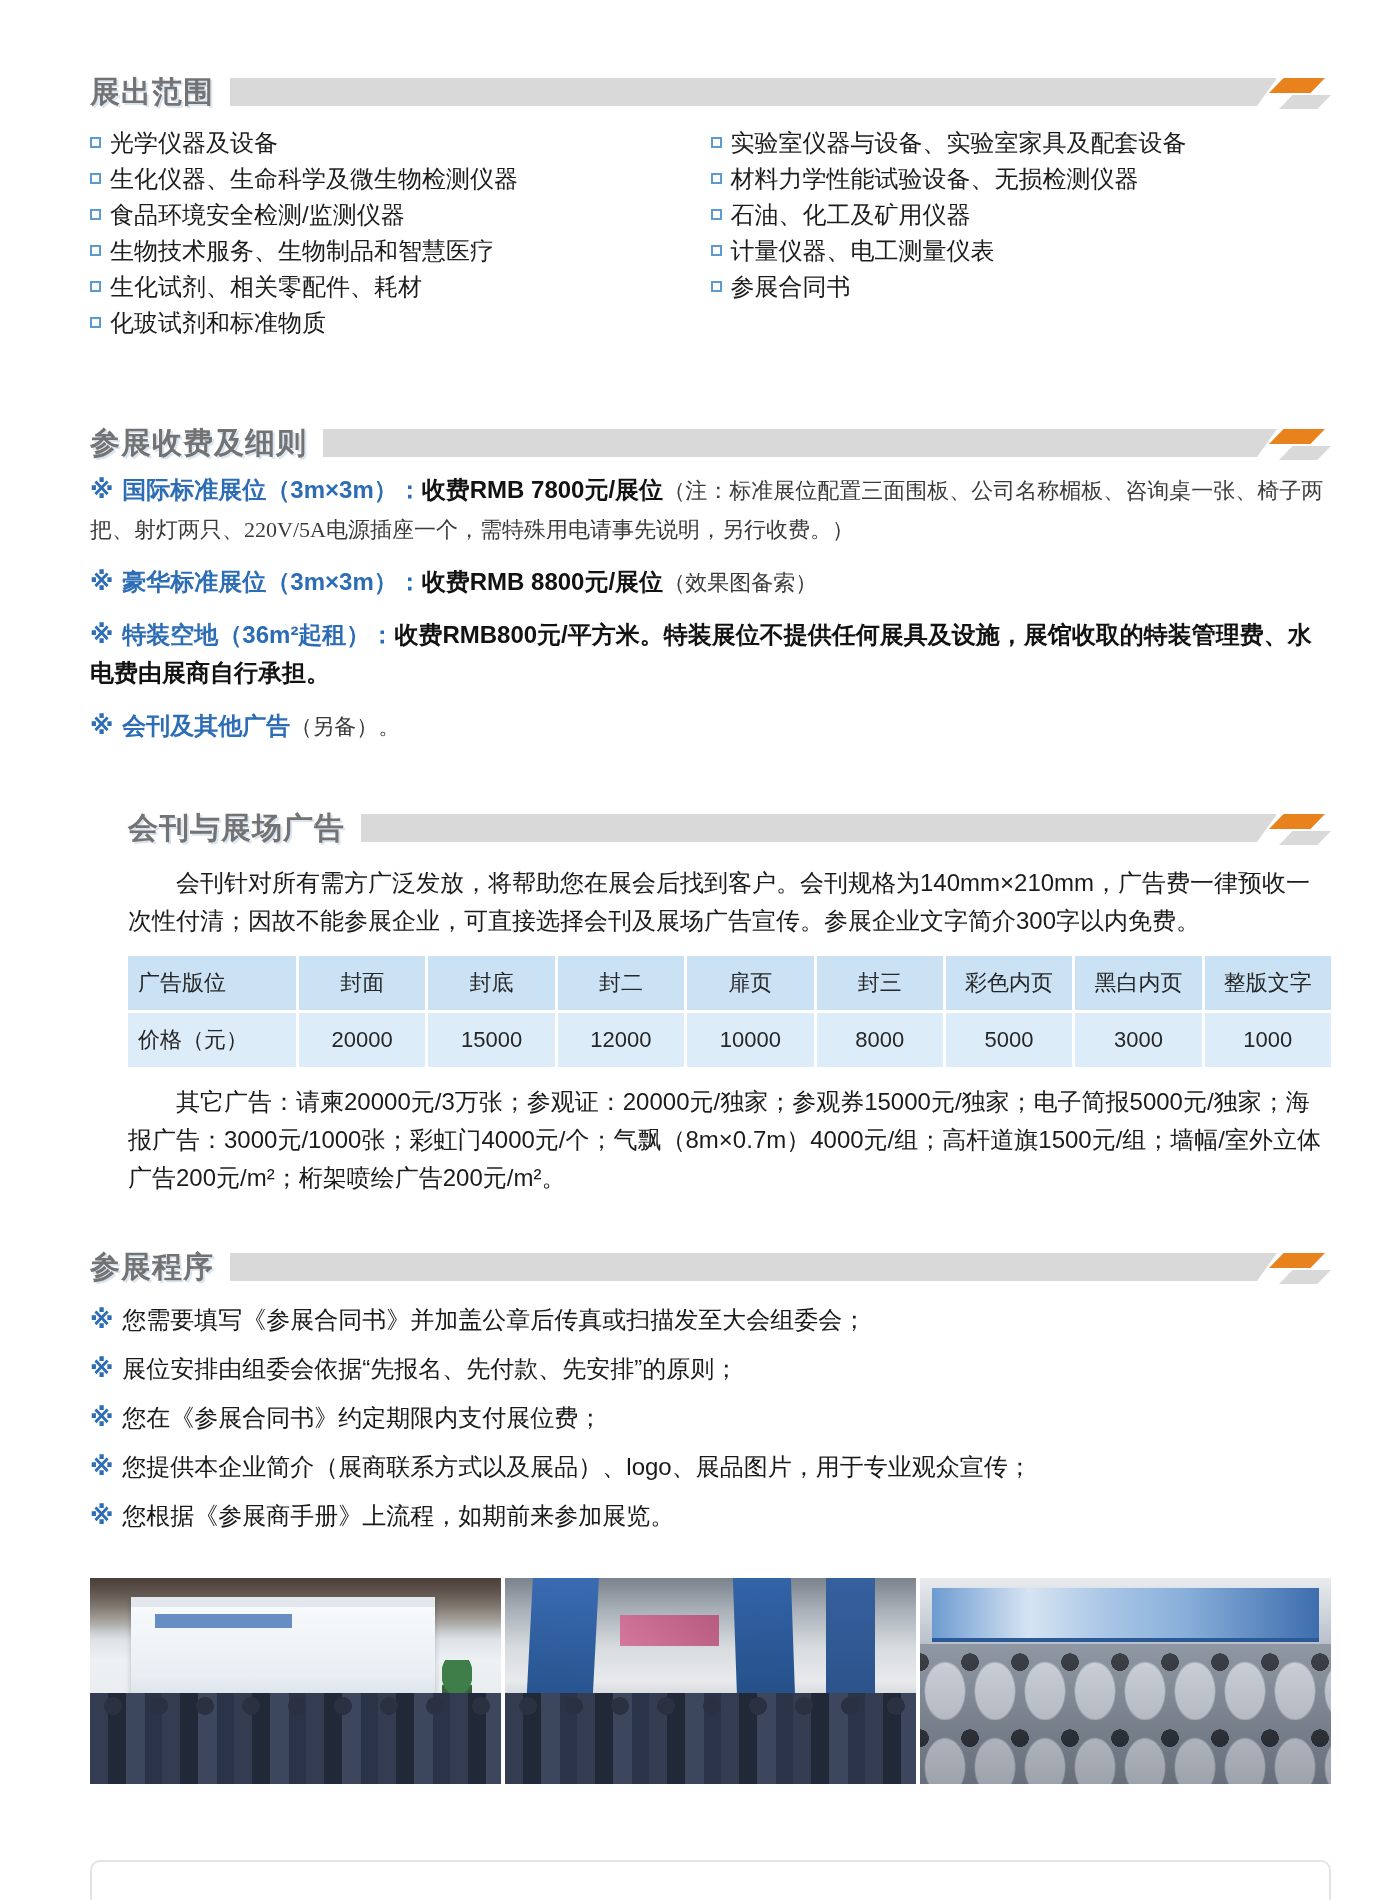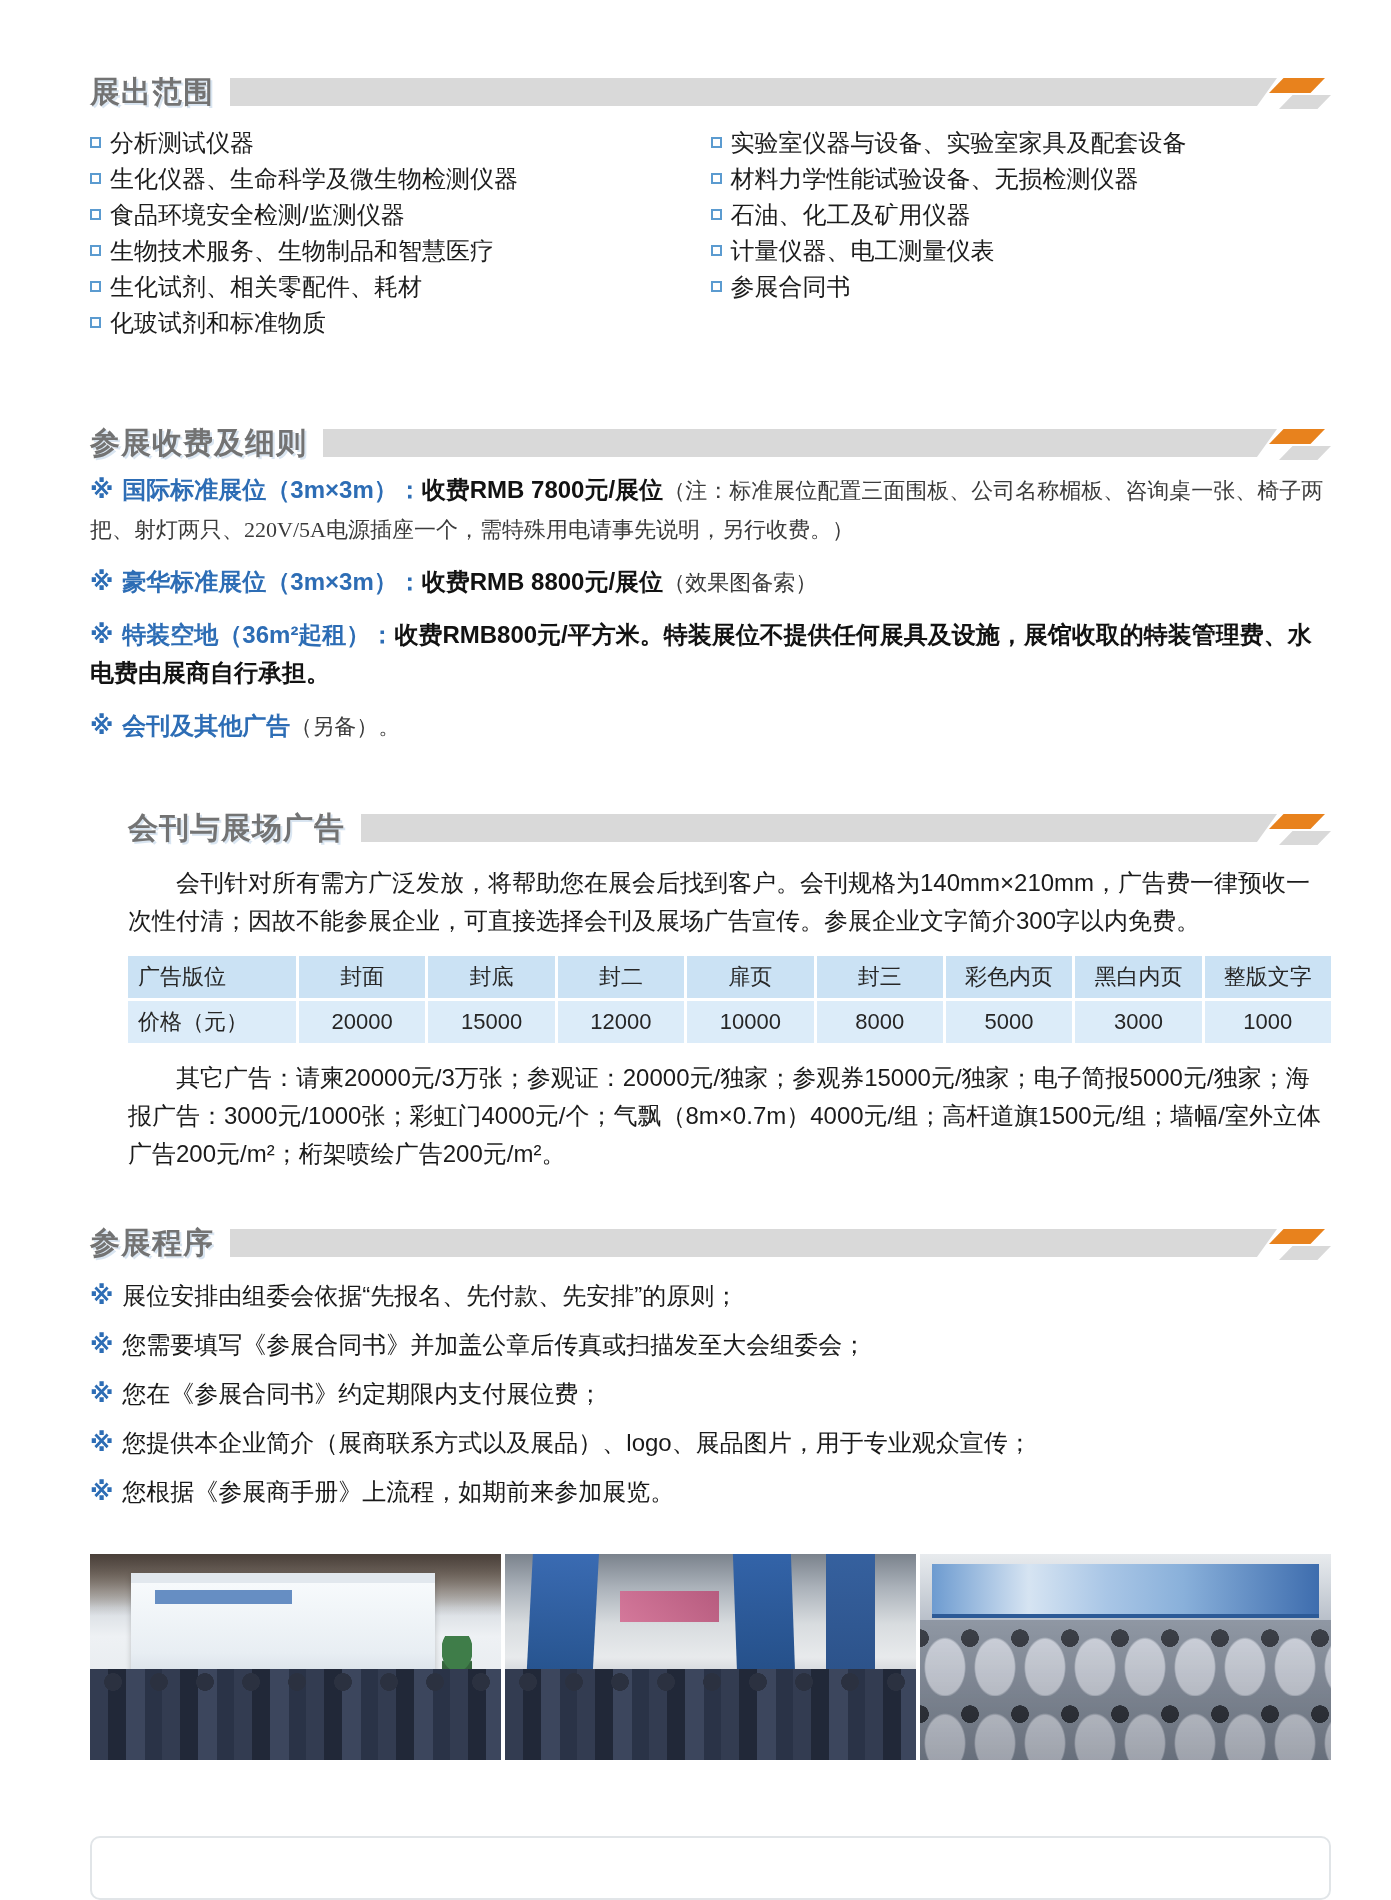--- a/index.html
+++ b/index.html
@@ -42,21 +42,21 @@
   .fee { margin:8px 0 14px; font-size:24px; line-height:38px; color:#141414; }
   .mk { color:#2d6db5; margin-right:9px; font-weight:600; }
   .lbl { color:#2d6db5; font-weight:600; }
   .val { color:#121212; font-weight:700; }
   .note { font-family:"Liberation Serif","DejaVu Serif",serif; color:#3b3b3b; font-size:22px; font-weight:400; }
 
   
   .sec-journal { margin-top:62px;margin-left:38px; }
   .para { font-size:24px; line-height:38px; color:#1b1b1b; text-indent:2em; margin:16px 0 10px; font-weight:500; }
   .ad-table { display:grid; grid-template-columns:168px repeat(8,1fr); gap:3px; background:#fff; margin:16px 0 8px; }
-  .ad-table .cell { display:flex; align-items:center; justify-content:center; height:42px; font-size:22px; color:#262626; }
+  .ad-table .cell { display:flex; align-items:center; justify-content:center; height:54px; font-size:22px; color:#262626; }
   .ad-table .th { background:#cbe2f4; }
   .ad-table .td { background:#dcecf9; }
   .ad-table .first { justify-content:flex-start; padding-left:10px; }
 
   
   .sec-proc { margin-top:50px; }
   .proc { font-size:24px; margin:17px 0; color:#191919; font-weight:500; line-height:32px; }
 
   
   .photos { display:flex; gap:4px; margin-top:46px; }
@@ -108,21 +108,21 @@
       <h2 class="sec-title">展出范围</h2>
       <div class="bar">
         <div class="bar-main"></div>
         <div class="bar-orange"></div>
         <div class="bar-tail"></div>
       </div>
     </div>
     <div class="scope-grid">
       <div class="scope-item">
           <span class="sq"></span>
-          <span>分析测试仪器</span>
+          <span>光学仪器及设备</span>
         </div>
       <div class="scope-item">
           <span class="sq"></span>
           <span>实验室仪器与设备、实验室家具及配套设备</span>
         </div>
       <div class="scope-item">
           <span class="sq"></span>
           <span>生化仪器、生命科学及微生物检测仪器</span>
         </div>
       <div class="scope-item">
@@ -212,22 +212,22 @@
 
   <section class="sec-proc">
     <div class="sec-header">
       <h2 class="sec-title">参展程序</h2>
       <div class="bar">
         <div class="bar-main"></div>
         <div class="bar-orange"></div>
         <div class="bar-tail"></div>
       </div>
     </div>
+    <p class="proc"><span class="mk">※</span><span>您需要填写《参展合同书》并加盖公章后传真或扫描发至大会组委会；</span></p>
     <p class="proc"><span class="mk">※</span><span>展位安排由组委会依据“先报名、先付款、先安排”的原则；</span></p>
-    <p class="proc"><span class="mk">※</span><span>您需要填写《参展合同书》并加盖公章后传真或扫描发至大会组委会；</span></p>
     <p class="proc"><span class="mk">※</span><span>您在《参展合同书》约定期限内支付展位费；</span></p>
     <p class="proc"><span class="mk">※</span><span>您提供本企业简介（展商联系方式以及展品）、logo、展品图片，用于专业观众宣传；</span></p>
     <p class="proc"><span class="mk">※</span><span>您根据《参展商手册》上流程，如期前来参加展览。</span></p>
   </section>
 
   <div class="photos">
     <div class="photo p1">
       <div class="ceiling"></div>
       <div class="booth"></div>
       <div class="plant"></div>

